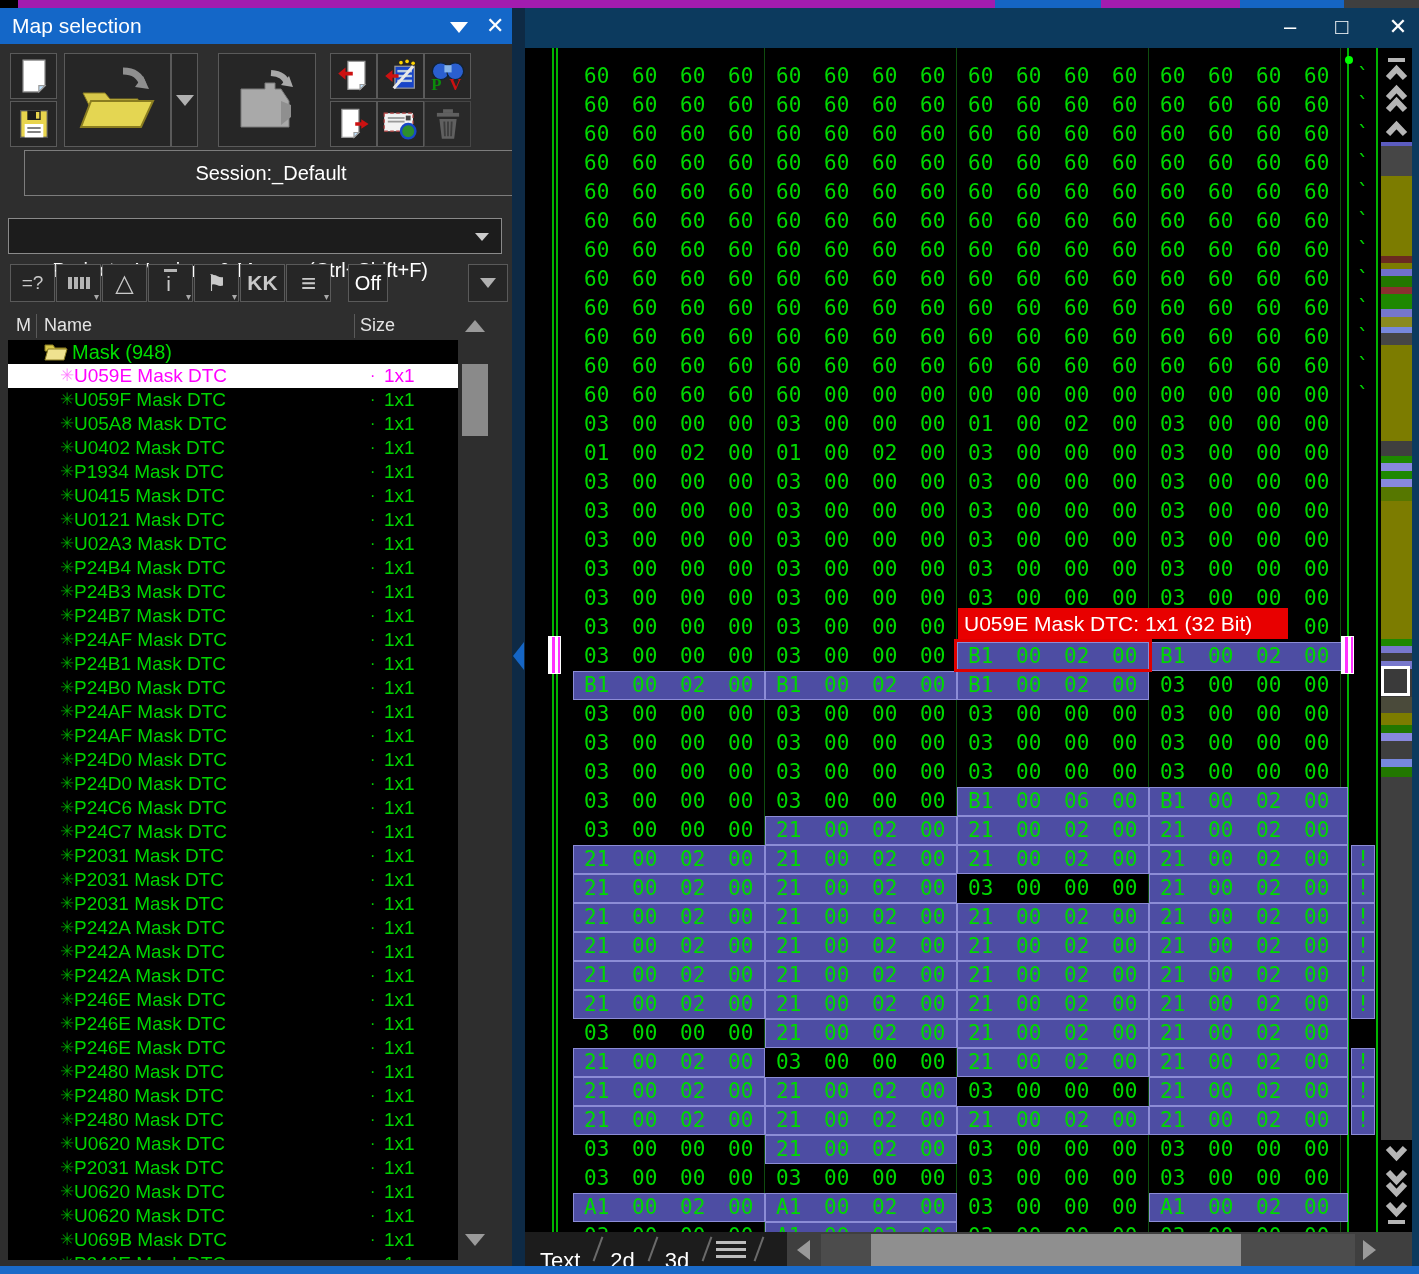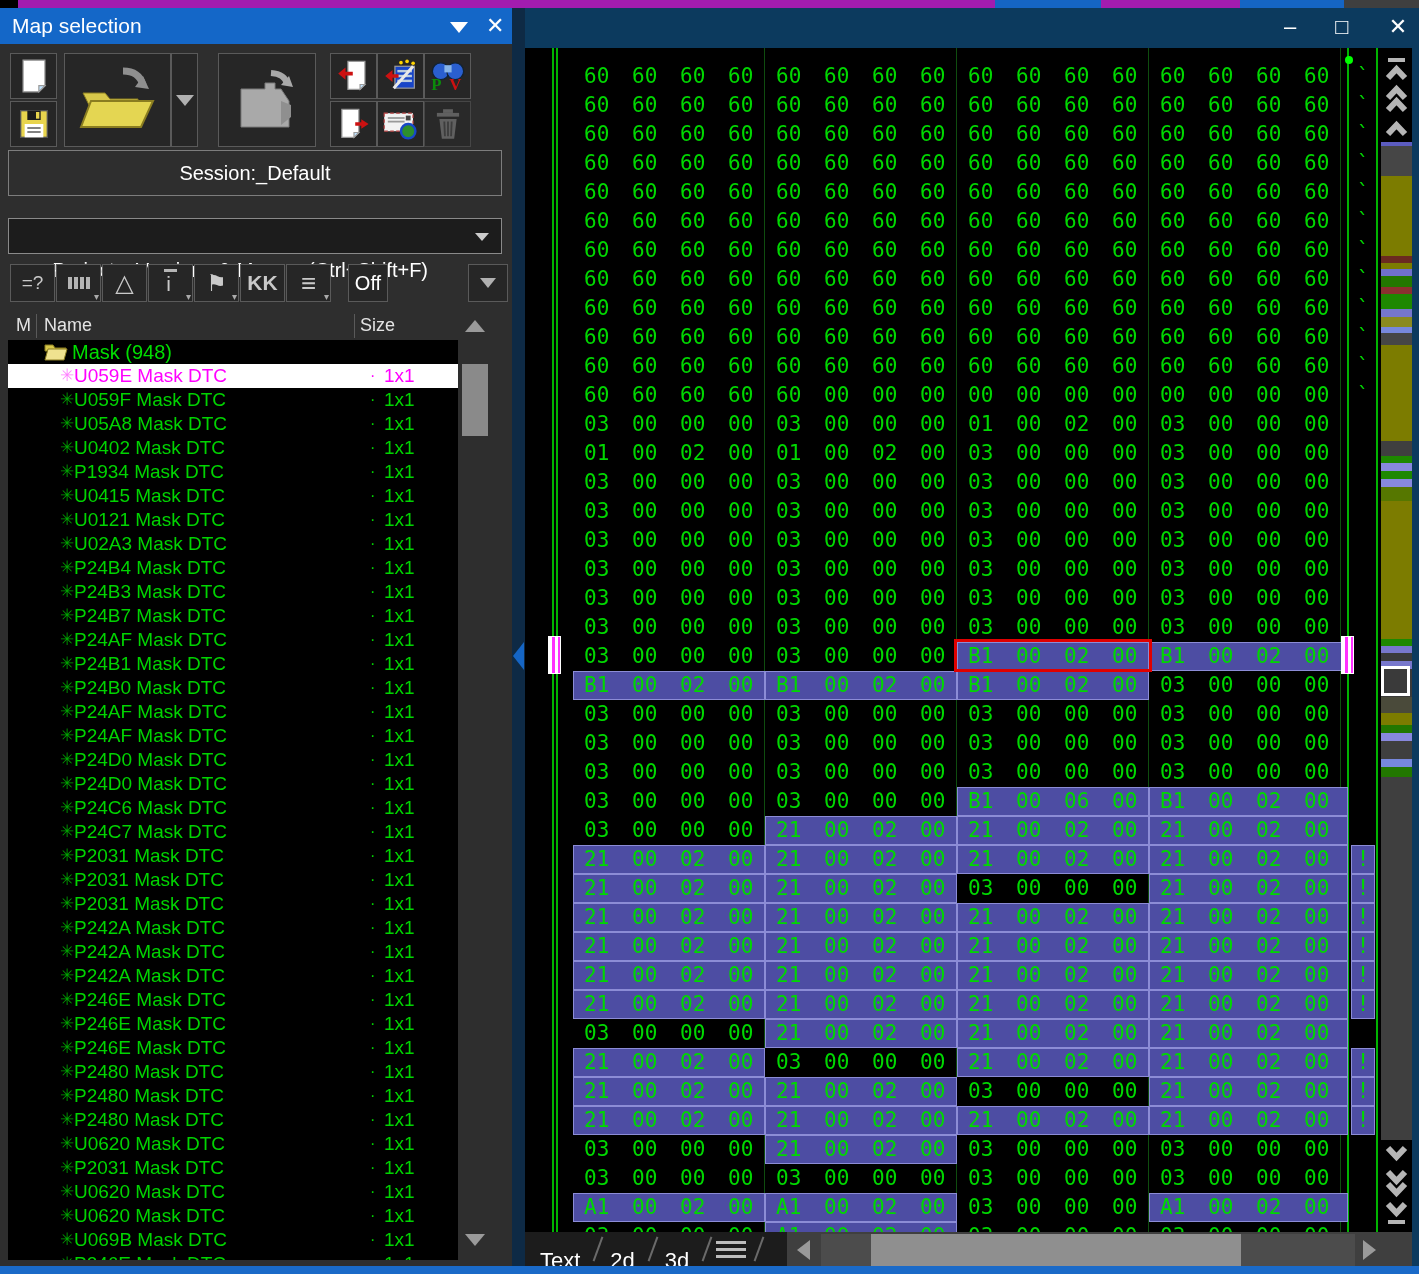--- a/index.html
+++ b/index.html
@@ -15,21 +15,21 @@
             font-size:21px;line-height:36px;padding-left:12px;box-sizing:border-box;}
   .lp-tri{position:absolute;top:14px;width:0;height:0;border-left:9px solid transparent;
           border-right:9px solid transparent;border-top:11px solid #fff;}
   #lp-close{position:absolute;top:3px;left:486px;color:#fff;font-size:22px;line-height:30px;}
 
   .tbtn{position:absolute;background:#262626;border:1px solid #5a5a5a;box-sizing:border-box;
         display:flex;align-items:center;justify-content:center;}
   .tbtn svg{display:block;}
   .dis{opacity:.55;}
 
-  #session{position:absolute;left:8px;top:142px;width:494px;height:46px;border:1px solid #7d7d7d;
+  #session{position:absolute;left:24px;top:142px;width:494px;height:46px;border:1px solid #7d7d7d;
            background:#2e2e2e;color:#fff;font-size:20px;line-height:44px;text-align:center;box-sizing:border-box;}
   #combo{position:absolute;left:8px;top:210px;width:494px;height:36px;background:#1c1c1c;border:1px solid #8a8a8a;
          color:#fff;font-size:20px;line-height:34px;padding-left:10px;box-sizing:border-box;white-space:pre;}
   #combo .tri{position:absolute;right:12px;top:14px;width:0;height:0;border-left:7px solid transparent;
               border-right:7px solid transparent;border-top:8px solid #ccc;}
 
   .fbtn{position:absolute;top:256px;height:38px;background:#262626;border:1px solid #5a5a5a;box-sizing:border-box;
         color:#c9c9c9;font-size:19px;display:flex;align-items:center;justify-content:center;}
   .fbtn .dd{position:absolute;right:1px;bottom:0px;font-size:10px;color:#aaa;line-height:8px;}
 
@@ -837,20 +837,21 @@
           <div class="hexrow">
             <div class="hgroup g0"><span class="b">03</span><span class="b">00</span><span class="b">00</span><span class="b">00</span></div>
             <div class="hgroup g1 hl"><span class="b">A1</span><span class="b">00</span><span class="b">02</span><span class="b">00</span></div>
             <div class="hgroup g2"><span class="b">03</span><span class="b">00</span><span class="b">00</span><span class="b">00</span></div>
             <div class="hgroup g3"><span class="b">03</span><span class="b">00</span><span class="b">00</span><span class="b">00</span></div>
             <div class="acell"></div>
           </div>
         </div>
 
       <div id="redbox"></div>
+      <div id="tooltip">U059E Mask DTC: 1x1 (32 Bit)</div>
       <div class="selmark" style="left:23px;"></div>
       <div class="selmark" style="left:816px;"></div>
     </div>
 
     <div id="hscrollcol">
       <svg width="31" height="94" viewBox="0 0 31 94">
         <rect x="7" y="10" width="17" height="4" fill="#b5b5b5"></rect>
         <path d="M7 30 l8.5 -9 8.5 9" stroke="#b5b5b5" stroke-width="6" fill="none"></path>
         <path d="M7 50 l8.5 -9 8.5 9" stroke="#b5b5b5" stroke-width="6" fill="none"></path>
         <path d="M7 62 l8.5 -9 8.5 9" stroke="#b5b5b5" stroke-width="6" fill="none"></path>

